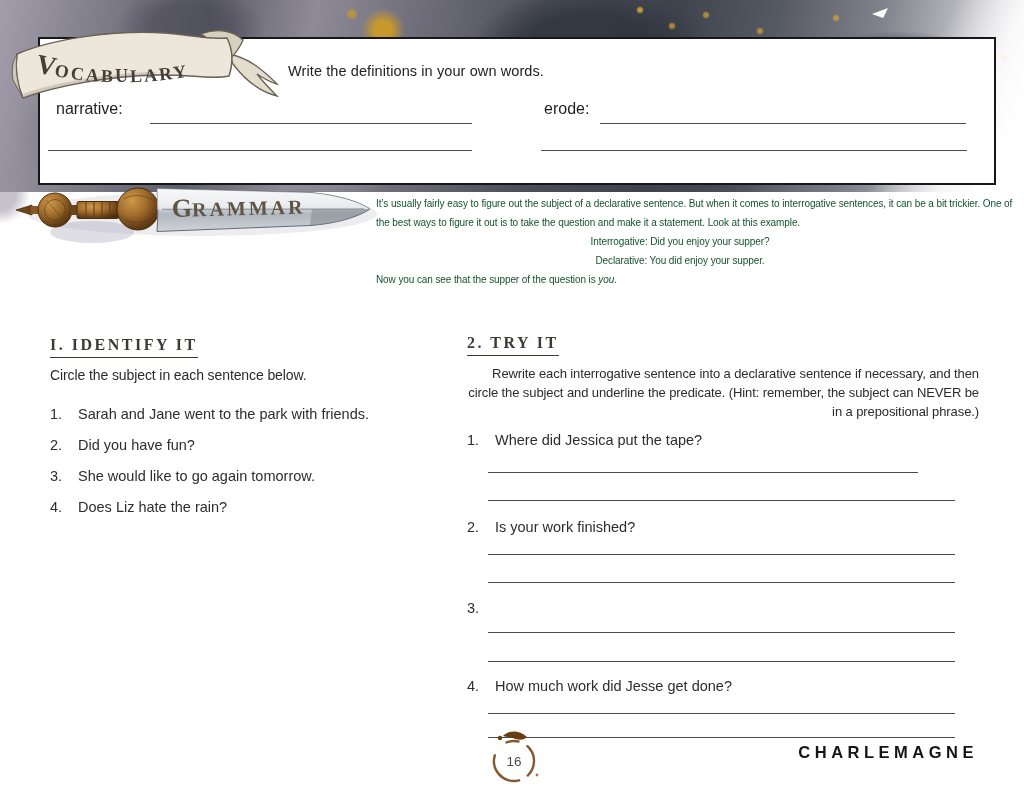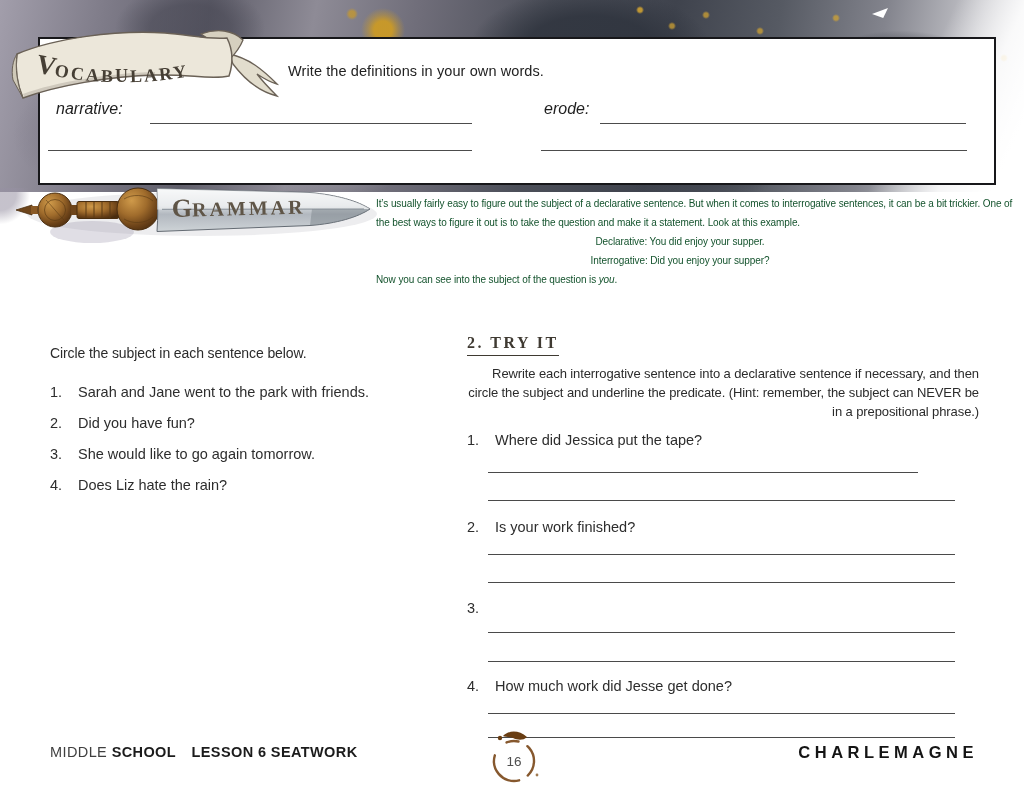--- a/index.html
+++ b/index.html
@@ -37,21 +37,21 @@
     clip-path:polygon(0 60%, 100% 0, 70% 100%); }
   .wc-left-tail {
     position:absolute; left:0; top:188px; width:46px; height:64px;
     background:radial-gradient(ellipse 40px 40px at 0% 10%, rgba(150,144,162,.55) 0 40%, rgba(150,144,162,0) 75%);
   }
 
   
   .vocab-box { position:absolute; left:38px; top:37px; width:958px; height:148px;
     background:#ffffff; border:2px solid #17171a; }
   .vocab-instruction { position:absolute; left:248px; top:24px; font-size:14.5px; color:#222; letter-spacing:.1px; }
-  .term-label { position:absolute; font-size:16px; color:#1f1f1f;font-style:italic; }
+  .term-label { position:absolute; font-size:16px; color:#1f1f1f; }
   .lbl-narrative { left:16px; top:61px; }
   .lbl-erode { left:504px; top:61px; }
   .def-line { position:absolute; height:0; border-bottom:1.5px solid #4c4c4c; }
   .nline1 { left:110px; top:84px; width:322px; }
   .nline2 { left:8px;  top:111px; width:424px; }
   .eline1 { left:560px; top:84px; width:366px; }
   .eline2 { left:501px; top:111px; width:426px; }
 
   .banner-svg { position:absolute; left:5px; top:20px; width:278px; height:92px; }
   .sword-svg  { position:absolute; left:12px; top:180px; width:368px; height:64px; }
@@ -161,27 +161,28 @@
     <path d="M300 29 L358 29 C 346 37 325 43.5 298 45.5 Z" fill="rgba(120,128,136,.45)"></path>
     <path d="M150 29.3 L352 29" stroke="#858d95" stroke-width="1"></path>
     <text x="160" y="37" transform="rotate(-1.5 160 37)" font-family="Liberation Serif, DejaVu Serif, serif" fill="#5f5547" font-weight="600">
       <tspan font-size="26">G</tspan><tspan font-size="20" letter-spacing="3">RAMMAR</tspan>
     </text>
   </svg>
 
   <div class="grammar-text">
     <div>It’s usually fairly easy to figure out the subject of a declarative sentence. But when it comes to interrogative sentences, it can be a bit trickier. One of the best ways to figure it out is to take the question and make it a statement. Look at this example.</div>
     <div class="examples">
+      <div>Interrogative: Did you enjoy your supper?</div>
       <div>Declarative: You did enjoy your supper.</div>
-      <div>Interrogative: Did you enjoy your supper?</div>
-    </div>
-    <div><span>Now you can see into the subject of the question is </span><i>you</i><span>.</span></div>
+    </div>
+    <div><span>Now you can see that the supper of the question is </span><i>you</i><span>.</span></div>
   </div>
 
   <div class="identify">
+    <div class="sec-heading">I. IDENTIFY IT</div>
     <div class="sec-instruction">Circle the subject in each sentence below.</div>
     <ol>
       <li>
           <span class="num">1.</span>
           <span>Sarah and Jane went to the park with friends.</span>
         </li>
       <li>
           <span class="num">2.</span>
           <span>Did you have fun?</span>
         </li>
@@ -226,25 +227,20 @@
     <div class="try-item">
       <div class="try-q q4">
           <span class="num">4.</span>
           <span>How much work did Jesse get done?</span>
         </div>
       <div class="ans-line m1d"></div>
       <div class="ans-line m2d"></div>
     </div>
   </div>
 
-  <div class="footer-course">
-    <span class="light">MIDDLE</span>
-    <span class="bold">SCHOOL</span>
-    <span class="lesson">LESSON 6 SEATWORK</span>
-  </div>
 
   <svg class="page-badge" viewBox="0 0 56 60">
     <circle cx="27" cy="33" r="20" fill="none" stroke="#7c4a1c" stroke-width="2.4" stroke-dasharray="30 10 42 18 12 10" stroke-linecap="round" transform="rotate(-40 27 33)" opacity=".92"></circle>
     <path d="M16 8 C 22 2 32 2 40 9 C 36 13 30 12 26 10 C 22 9 18 9 16 8 Z" fill="#693d13"></path>
     <circle cx="13" cy="10" r="2.2" fill="#693d13"></circle>
     <circle cx="50" cy="47" r="1.4" fill="#8a5a28" opacity=".8"></circle>
     <text x="27" y="38" text-anchor="middle" font-size="13.5" fill="#4f4f4f" font-family="Liberation Sans, DejaVu Sans, sans-serif">16</text>
   </svg>
 
   <div class="brand">CHARLEMAGNE</div>

